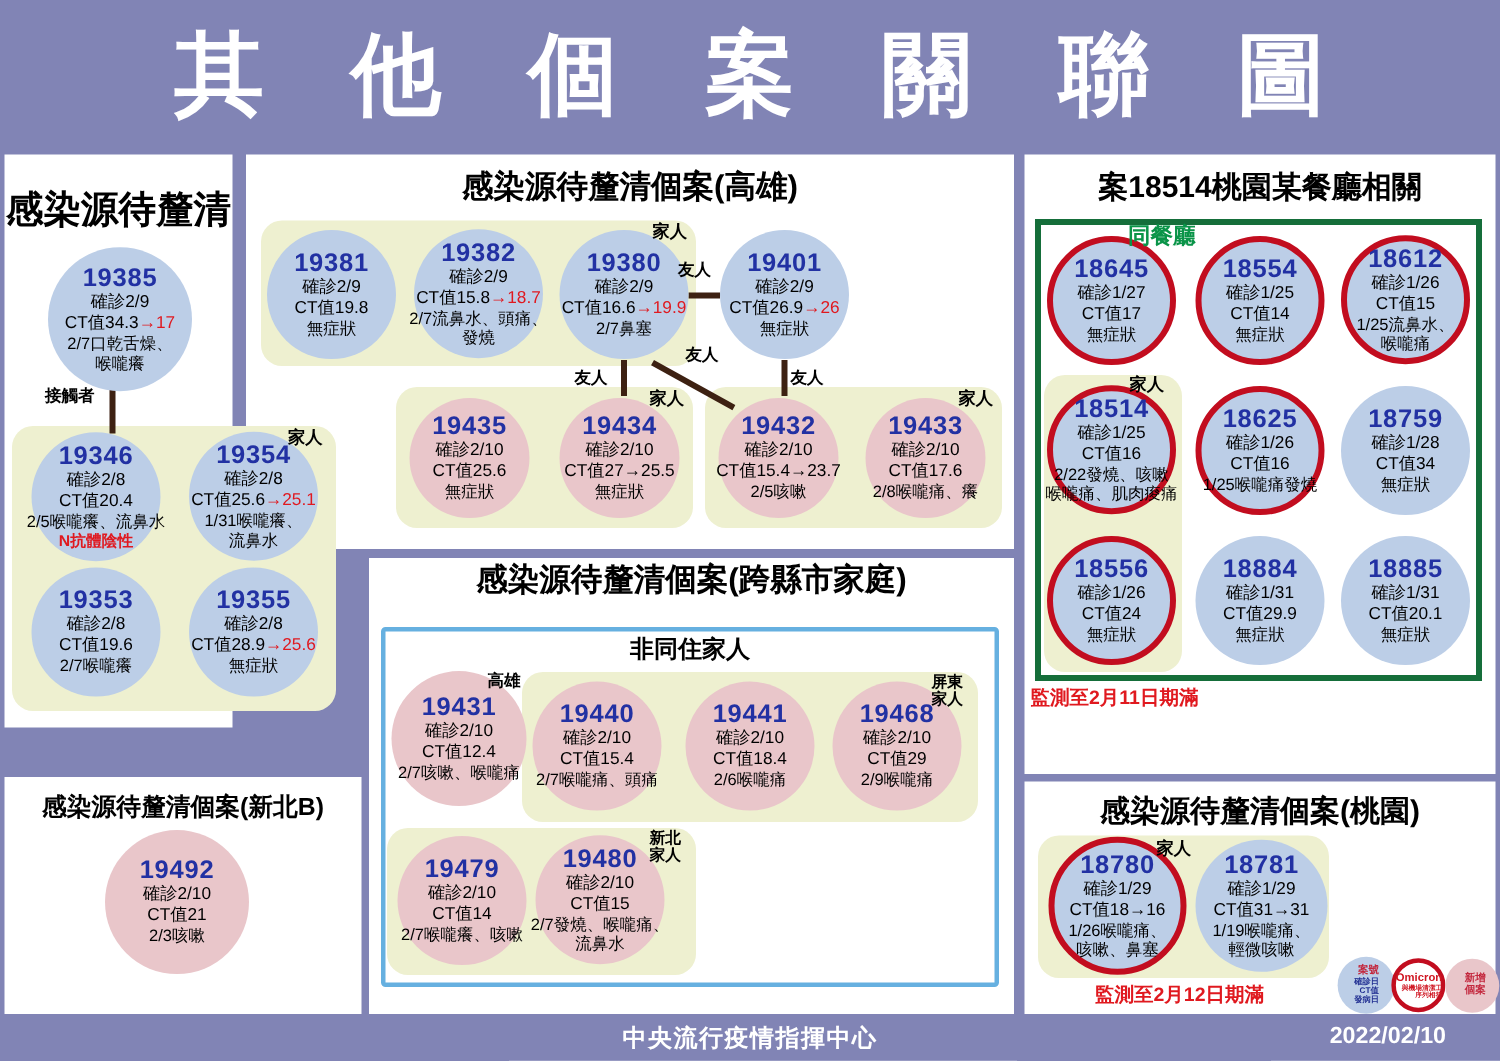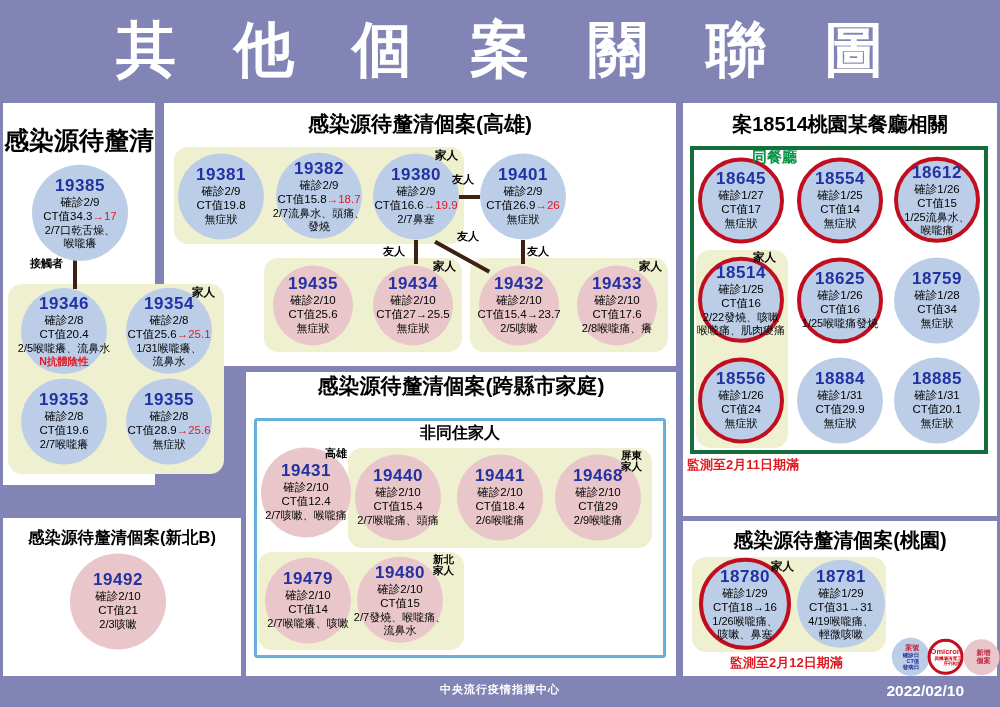--- a/index.html
+++ b/index.html
@@ -63,21 +63,21 @@
   .ldisc{position:absolute;left:50%;top:50%;transform:translate(-50%,-50%);border-radius:50%;z-index:-1;box-sizing:border-box;}
   .lblue{width:38px;height:38px;background:#bccee7;}
   .lring{width:36px;height:36px;background:#fff;border:3px solid #c20d1f;}
   .lpink{width:36px;height:36px;background:#e9c6ca;}
   .lt-red{color:#c3273d;font-weight:bold;font-size:7px;}
   .lt-navy{color:#223093;font-weight:bold;font-size:5.5px;}
   .lt-om{color:#d01622;font-weight:bold;font-size:7.5px;}
   .lt-osub{color:#d01622;font-weight:bold;font-size:4.5px;}
   
   .footer{position:absolute;left:0;top:676px;width:1000px;height:31px;background:#8184b5;z-index:7;}
-  .forg{position:absolute;left:0;right:0;top:6px;text-align:center;color:#fff;font-weight:bold;font-size:11px;letter-spacing:1px;}
+  .forg{position:absolute;left:0;right:0;top:6px;text-align:center;color:#fff;font-weight:bold;font-size:16px;letter-spacing:1px;}
   .fdate{position:absolute;right:36px;top:6px;color:#fff;font-weight:bold;font-size:15.5px;}
 </style>
 </head>
 <body>
 
 <div id="canvas">
 
   <div class="titlebar">其他個案關聯圖</div>
 
   <div class="panel" id="p-a">
@@ -385,16 +385,16 @@
       <div class="cbody">確診1/29</div>
       <div class="cbody">CT值18→16</div>
       <div class="csym">1/26喉嚨痛、
 咳嗽、鼻塞</div>
     </div>
     <div class="case" style="left: 841px; top: 604px; width: 118px;">
       <div class="disc fill-blue" style="width: 88px; height: 88px;"></div>
       <div class="cnum">18781</div>
       <div class="cbody">確診1/29</div>
       <div class="cbody">CT值31→31</div>
-      <div class="csym">4/19喉嚨痛、
+      <div class="csym">1/19喉嚨痛、
 輕微咳嗽</div>
     </div>
   </div>
 
 </body></html>

